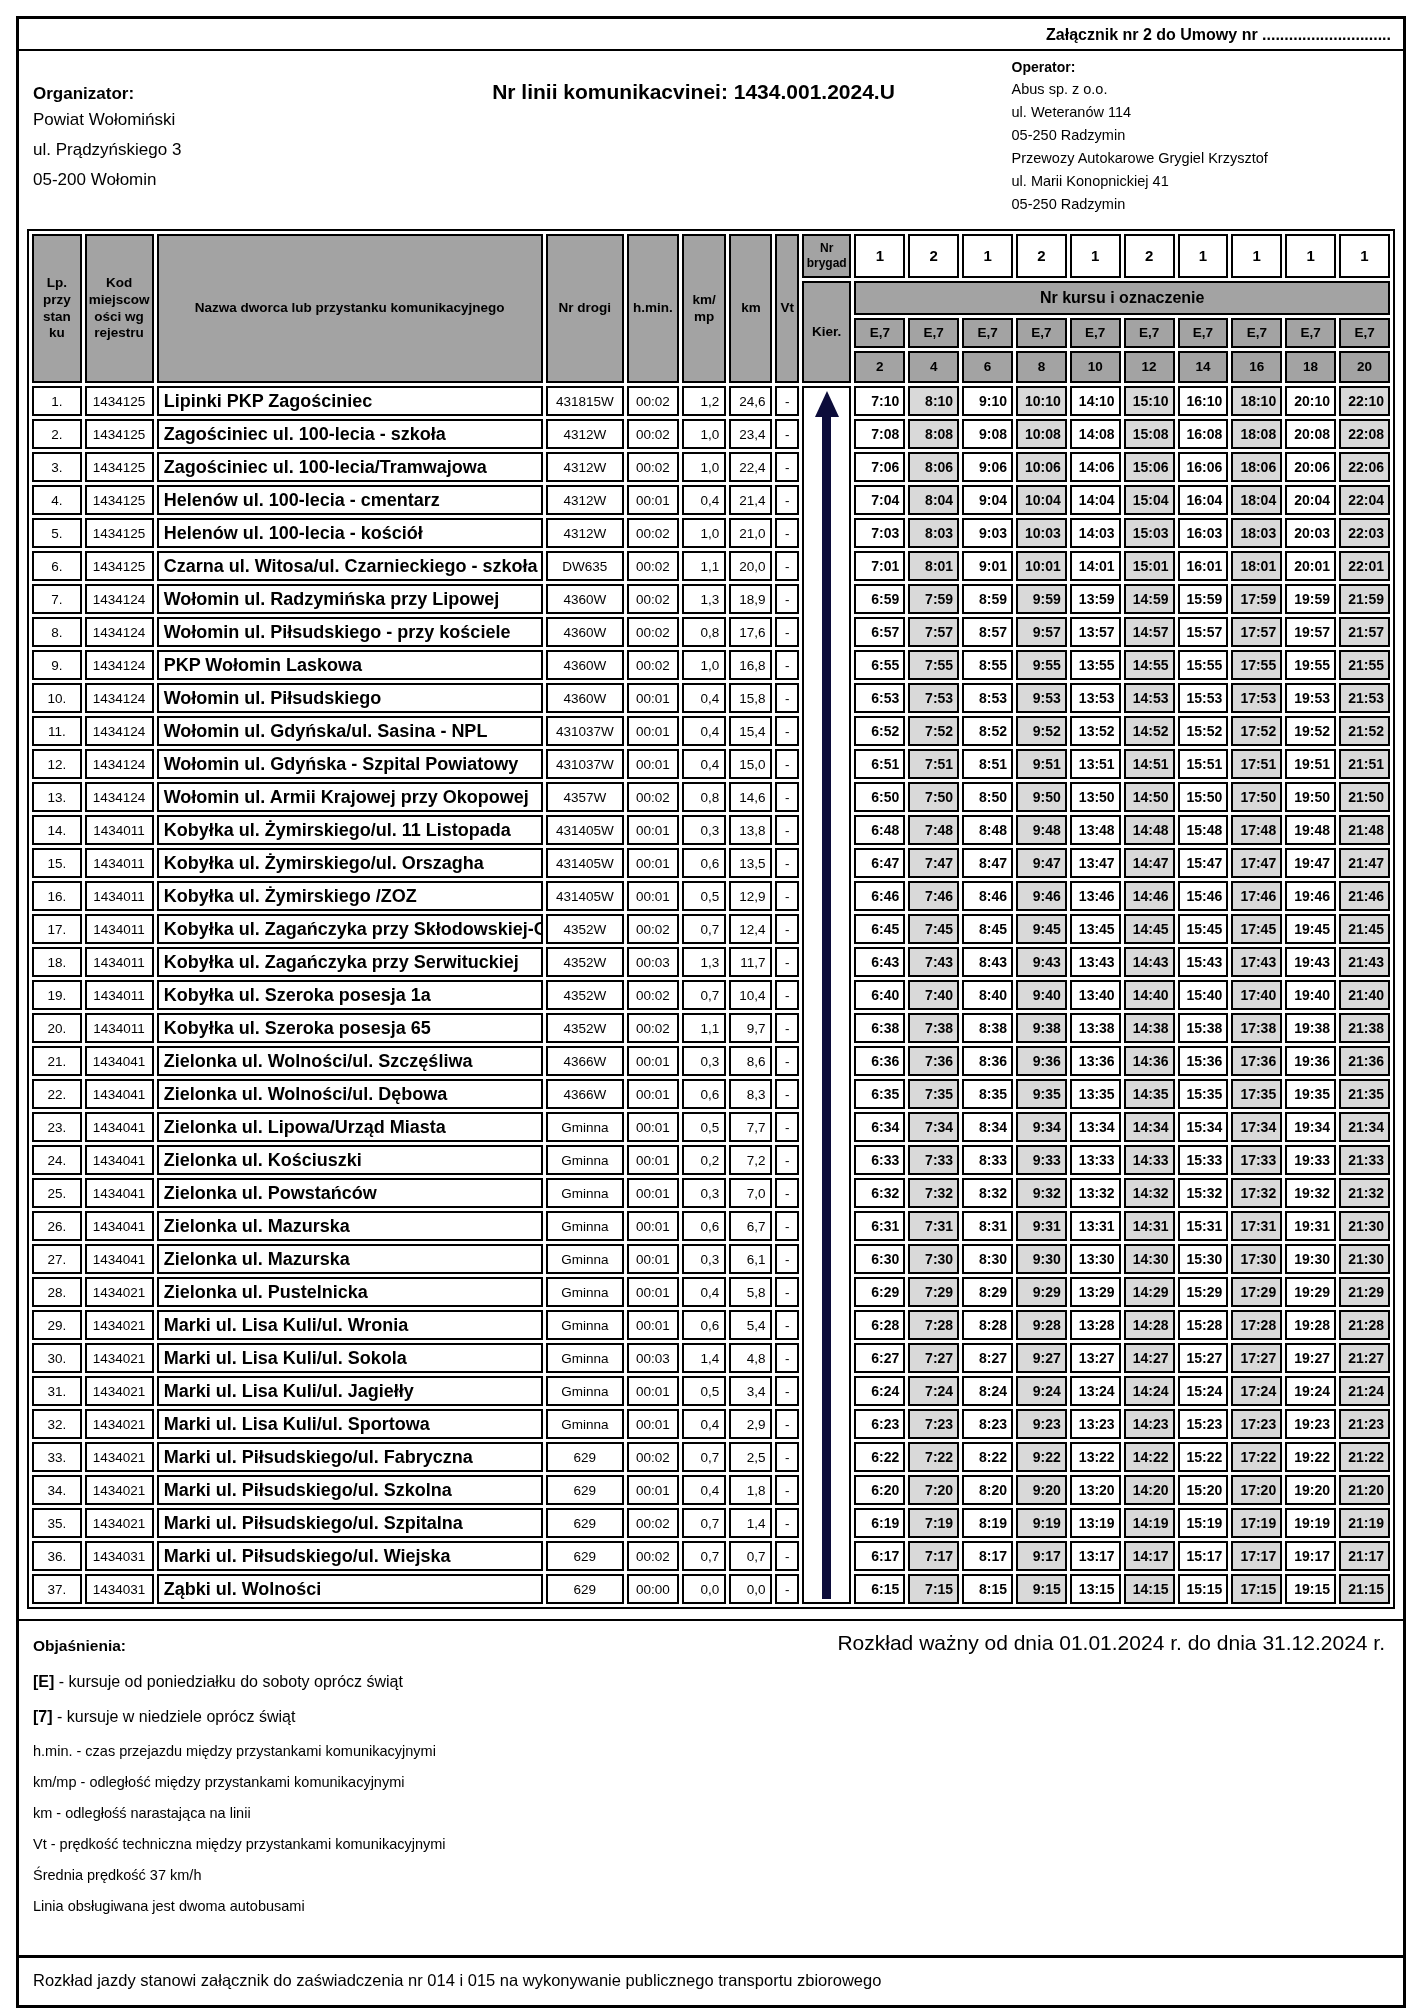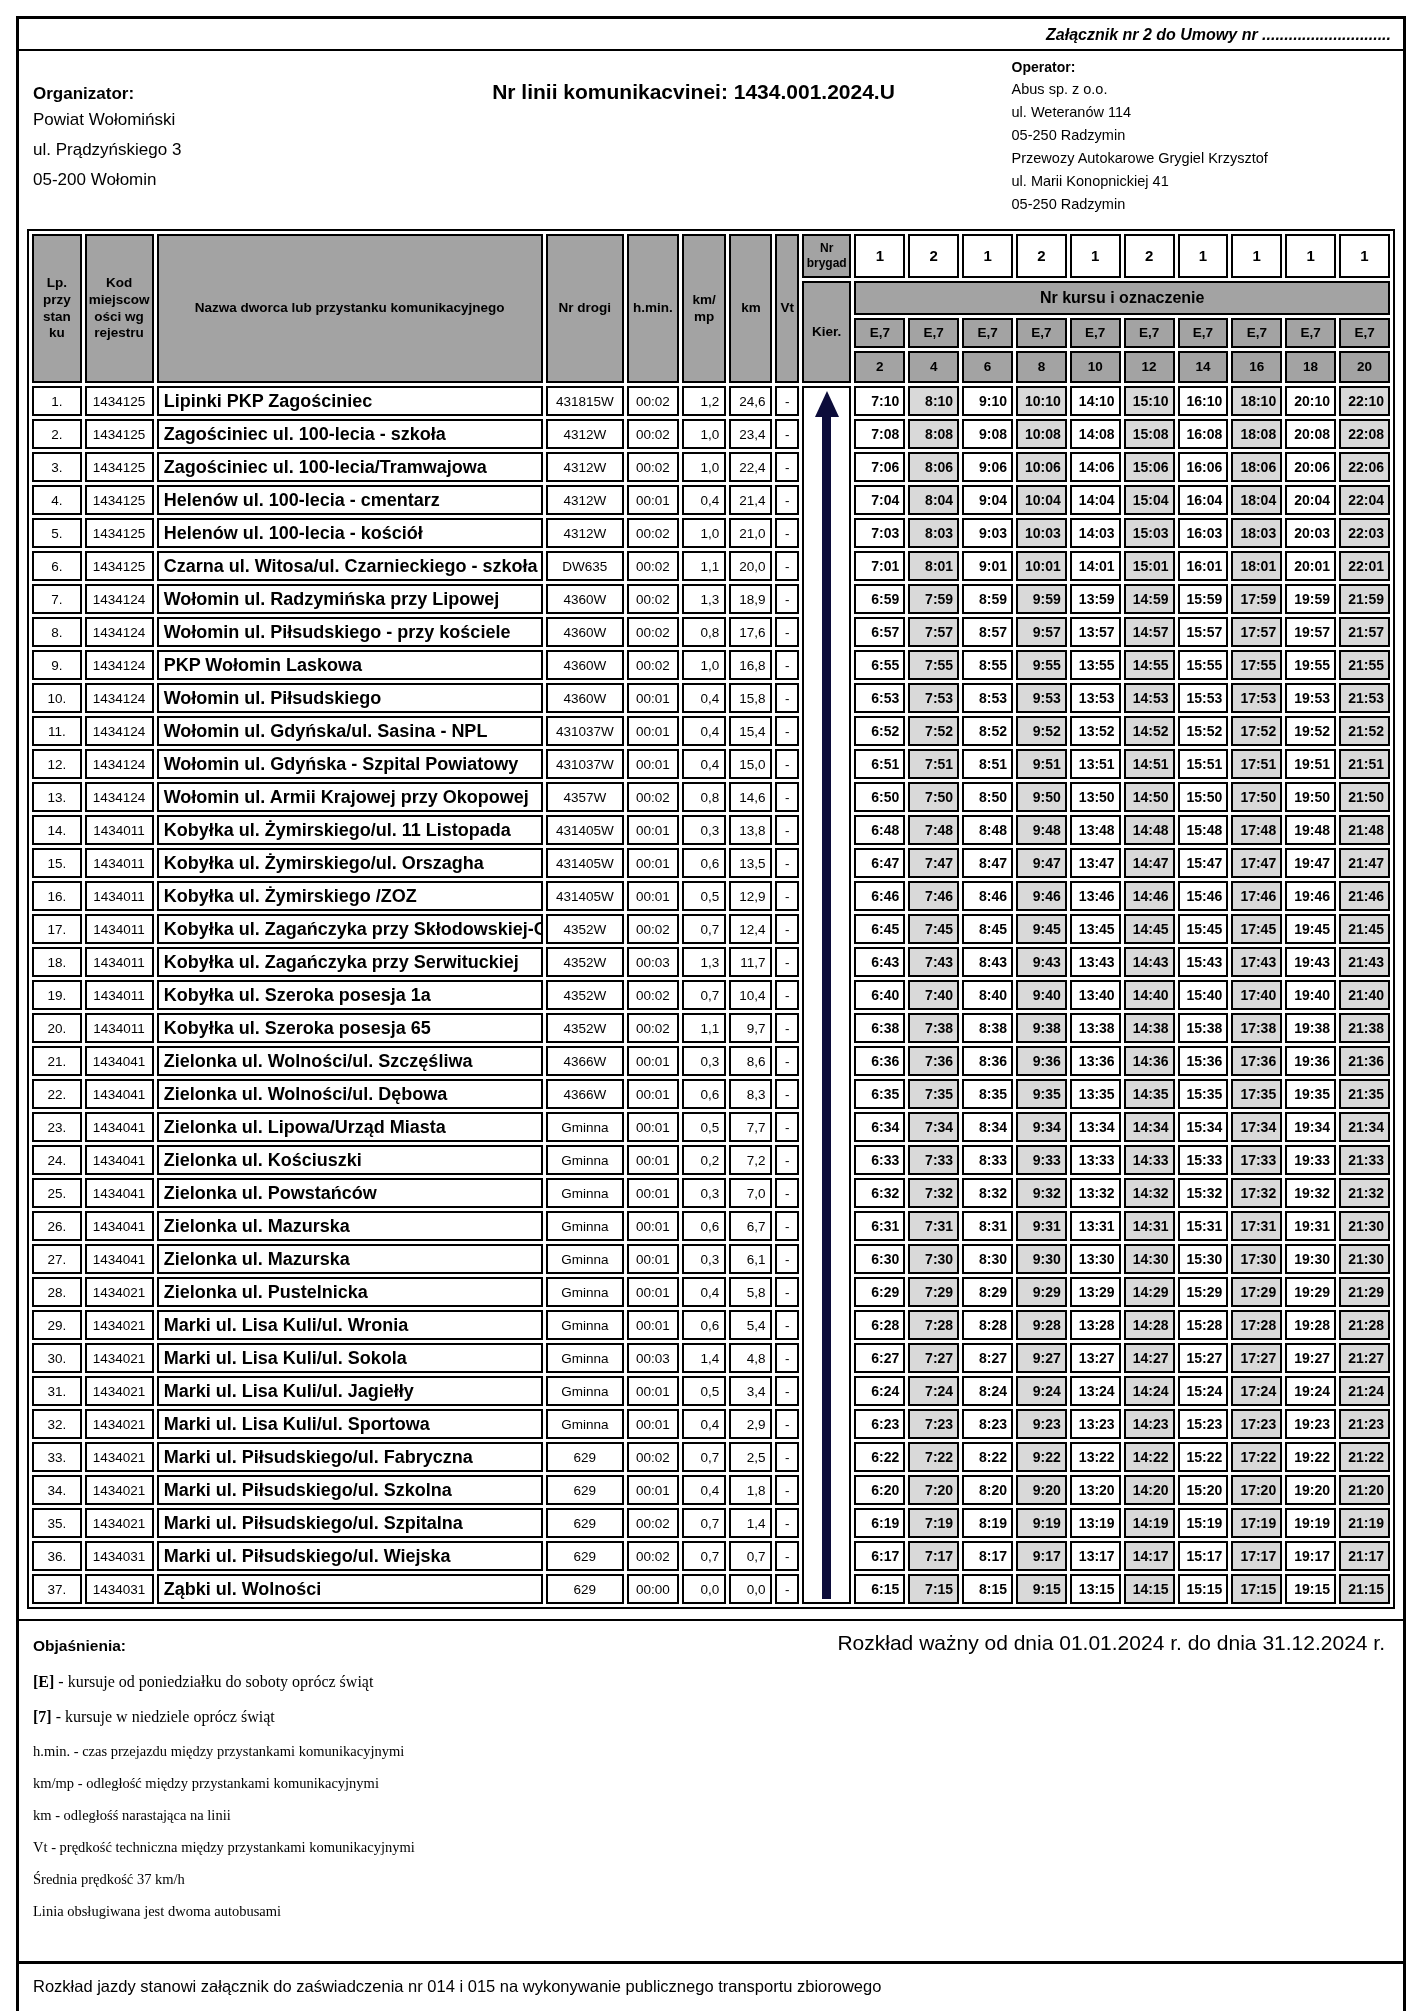--- a/index.html
+++ b/index.html
@@ -1,19 +1,19 @@
 <!DOCTYPE html>
 <html><head>
 <meta charset="utf-8">
 <style>
   html,body{margin:0;padding:0;background:#fff;}
   body{width:1422px;height:2011px;position:relative;font-family:"Liberation Sans",sans-serif;color:#000;}
   .page{position:absolute;left:16px;top:16px;width:1384px;border:3px solid #000;background:#fff;}
   
-  .attachment-strip{border-bottom:2px solid #000;text-align:right;font-weight:bold;font-style:italic;font-size:16px;padding:7px 12px 5px;}
+  .attachment-strip{border-bottom:2px solid #000;text-align:right;font-weight:bold;font-size:16px;padding:7px 12px 5px;}
   
   .top-header{display:flex;padding:8px 14px 6px;}
   .org-block{width:26%;font-size:17px;margin-top:23px;}
   .org-label{font-weight:bold;margin:2px 0 6px;}
   .org-line{margin:0 0 10px;}
   .center-block{width:46%;text-align:center;}
   .doc-title{font-size:29px;font-weight:bold;margin-top:22px;letter-spacing:.5px;}
   .line-no{font-size:21px;font-weight:bold;margin-top:21px;}
   .op-block{width:28%;font-size:14.5px;padding-left:8px;}
   .op-label{font-weight:bold;font-size:14px;margin:0 0 6px;}
@@ -38,21 +38,21 @@
   .dir-arrow{position:absolute;left:50%;transform:translateX(-50%);top:3px;bottom:3px;width:24px;display:flex;flex-direction:column;align-items:center;}
   .dir-arrow .head{width:0;height:0;border-left:12px solid transparent;border-right:12px solid transparent;border-bottom:26px solid #0c0c3a;}
   .dir-arrow .shaft{width:9px;flex:1;background:#0c0c3a;}
   
   .post-table-band{height:10px;margin:0;border-bottom:2px solid #000;}
   .explanations{padding:10px 14px 26px;border-bottom:3px solid #000;}
   .exp-top{display:flex;justify-content:space-between;align-items:flex-start;}
   .exp-label{font-weight:bold;font-size:15.5px;padding-top:6px;}
   .validity{font-size:21px;padding-right:4px;}
   .exp-lines{margin-top:18px;}
-  .exp-line{font-size:14.5px;margin:0 0 15px;font-family:Liberation Serif, serif;}
+  .exp-line{font-size:14.5px;margin:0 0 15px;}
   .exp-line.day{font-size:16px;margin:0 0 17px;}
   .exp-line b{font-weight:bold;}
   
   .bottom-note{padding:13px 14px 15px;font-size:16.5px;}
 </style>
 </head>
 <body>
 
 <div class="page">
 

